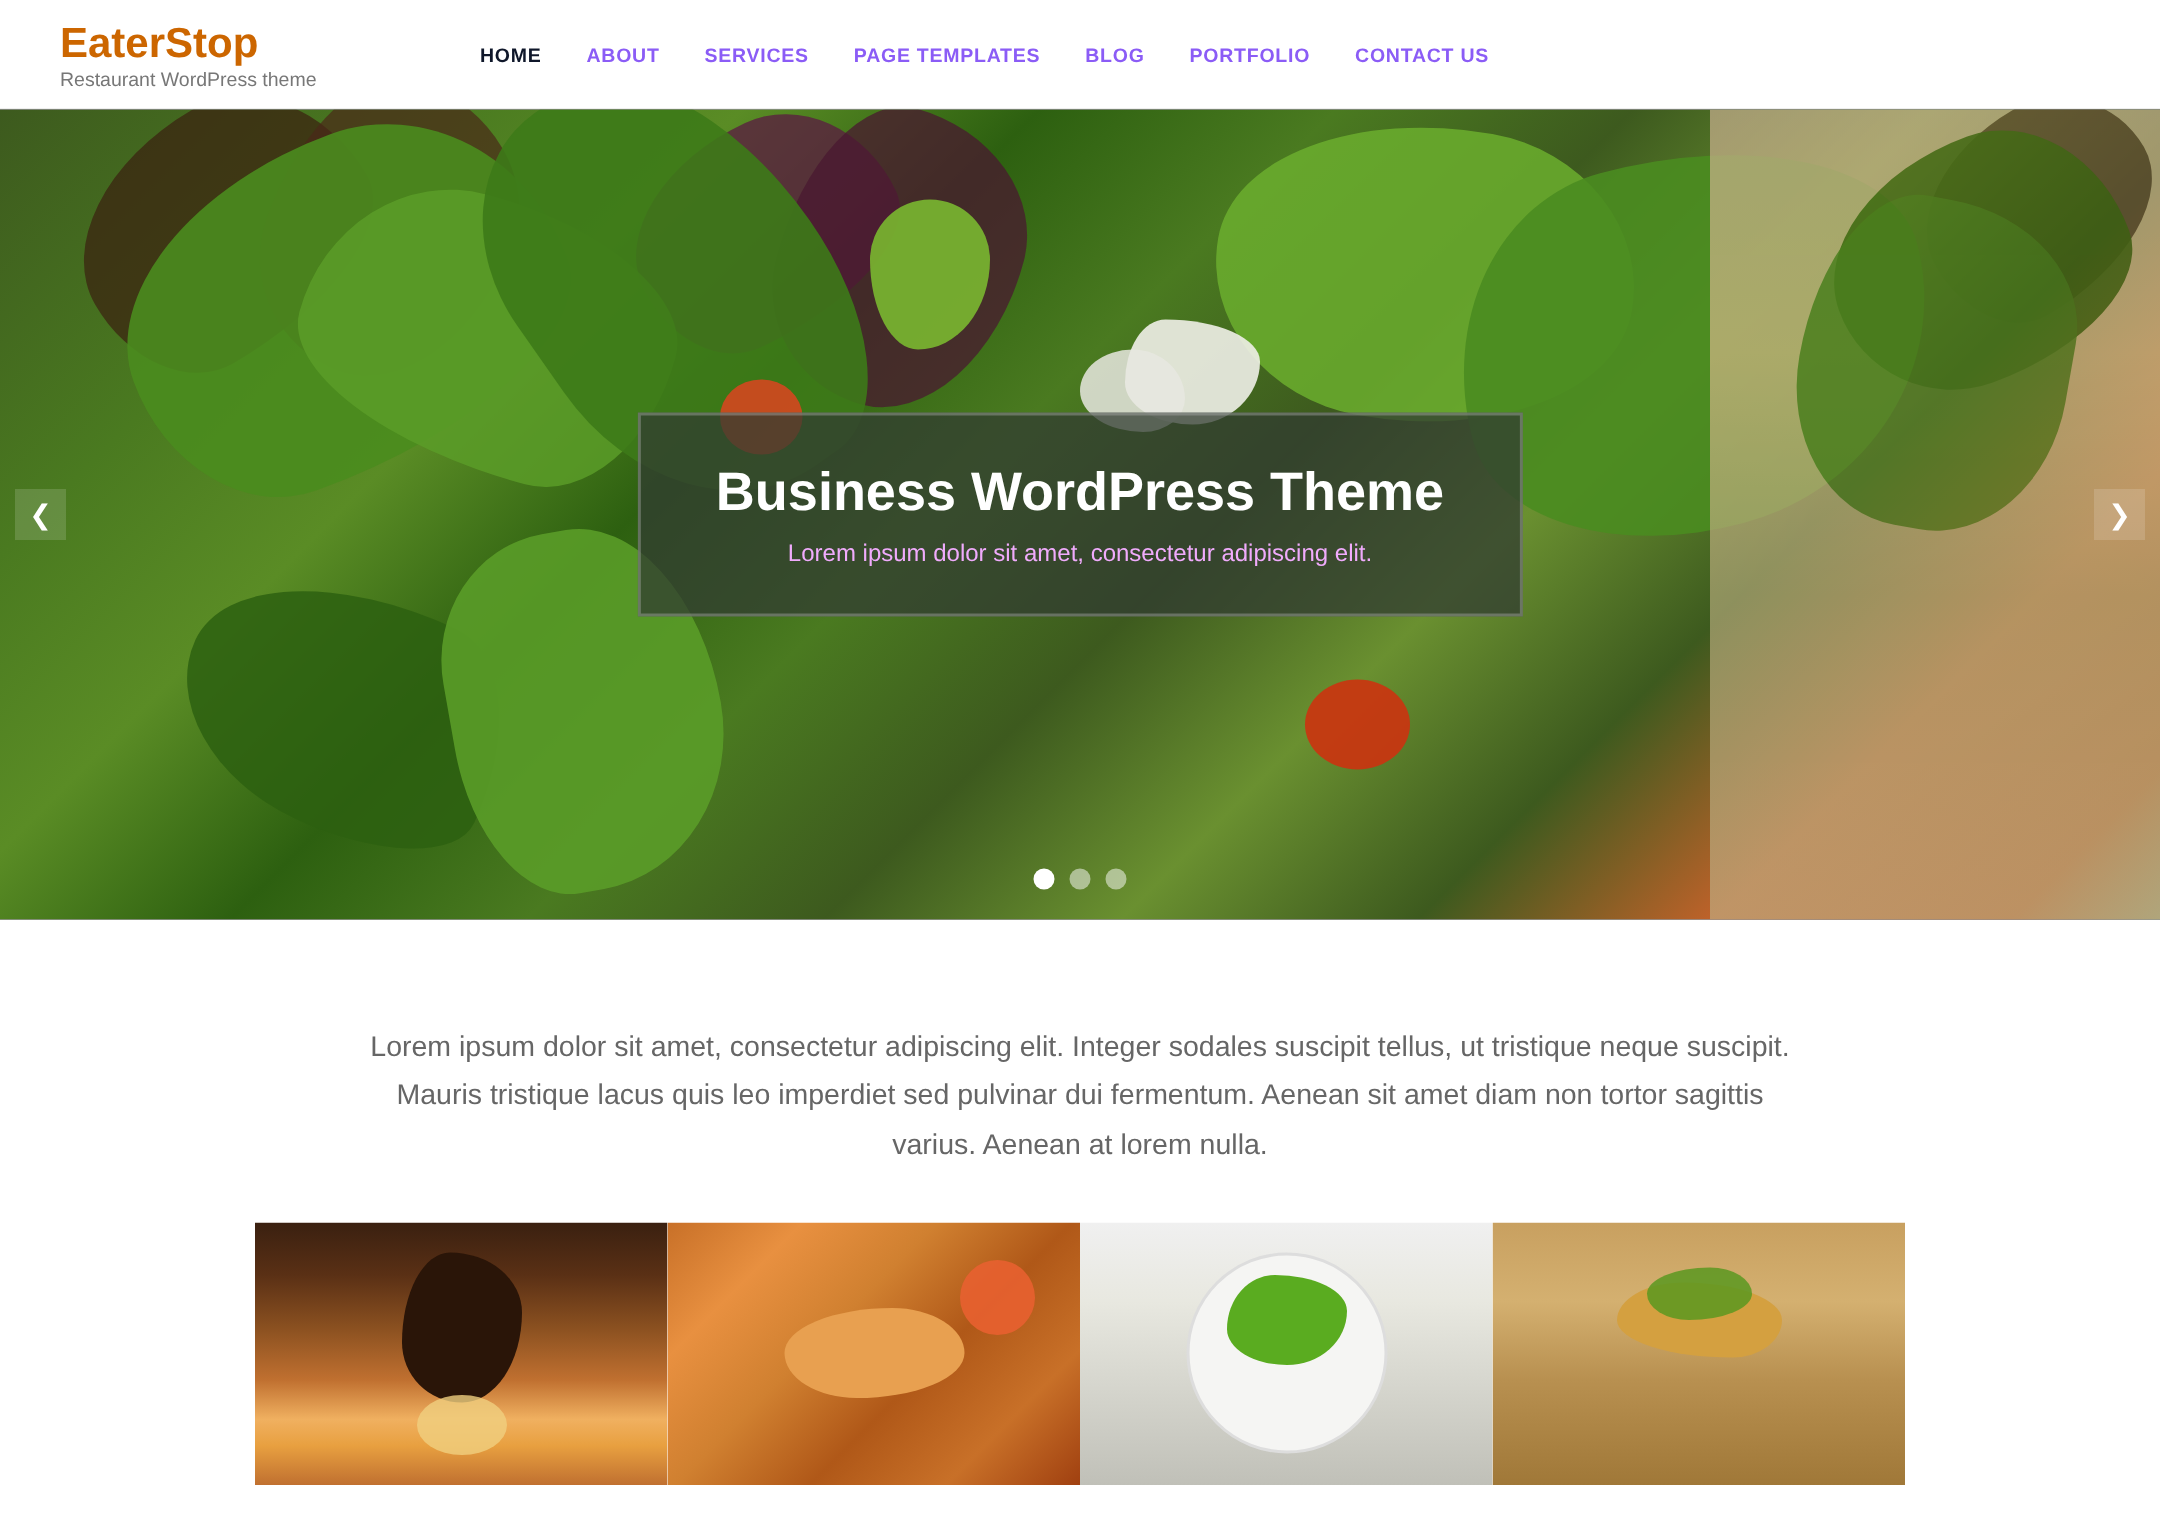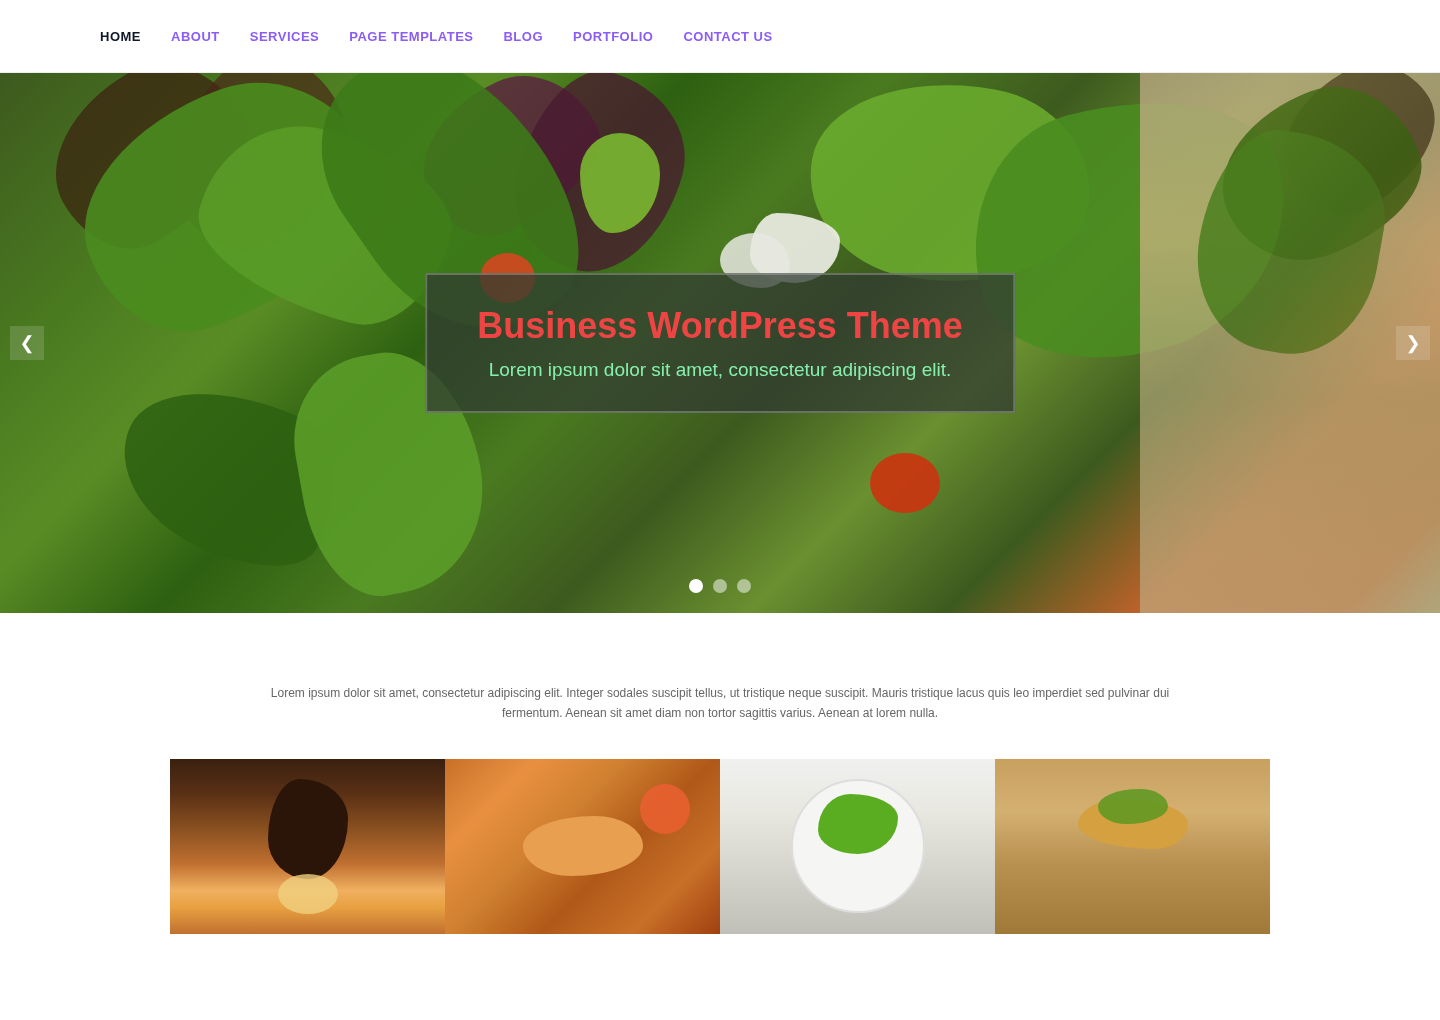--- a/index.html
+++ b/index.html
@@ -263,26 +263,26 @@
       transform: translate(-50%, -50%);
       background: rgba(50, 60, 50, 0.75);
       border: 2px solid rgba(180, 180, 180, 0.4);
       padding: 30px 50px;
       text-align: center;
       min-width: 530px;
     }
     .slide-title {
       font-size: 36px;
       font-weight: bold;
-      color: #ef4444;
+      color: #ffffff;
       margin-bottom: 12px;
     }
     .slide-subtitle {
-      font-size: 19px;
-      color: #86efac;
+      font-size: 16px;
+      color: #f0abfc;
     }
 
     
     .slider-arrow {
       position: absolute;
       top: 50%;
       transform: translateY(-50%);
       background: rgba(255,255,255,0.15);
       color: #fff;
       width: 34px; height: 34px;
@@ -322,21 +322,21 @@
       font-weight: 300;
       color: #444;
       margin-bottom: 10px;
     }
     .section-title span {
       text-decoration: underline;
       text-decoration-color: #888;
     }
     .section-desc {
       text-align: center;
-      font-size: 12px;
+      font-size: 19px;
       color: #666;
       max-width: 950px;
       margin: 20px auto 35px;
       line-height: 1.7;
     }
 
     
     .food-grid {
       display: flex;
       gap: 0;
@@ -452,20 +452,24 @@
       width: 60px;
       height: 2px;
       background: #888;
       margin: 5px auto 0;
     }
   </style>
 </head>
 <body>
 
 <header class="header">
+  <div class="logo-area">
+    <span class="logo-title">EaterStop</span>
+    <span class="logo-subtitle">Restaurant WordPress theme</span>
+  </div>
   <nav>
     <a class="nav-item active">HOME</a>
     <a class="nav-item">ABOUT</a>
     <a class="nav-item">SERVICES</a>
     <a class="nav-item">PAGE TEMPLATES</a>
     <a class="nav-item">BLOG</a>
     <a class="nav-item">PORTFOLIO</a>
     <a class="nav-item">CONTACT US</a>
   </nav>
 </header>

